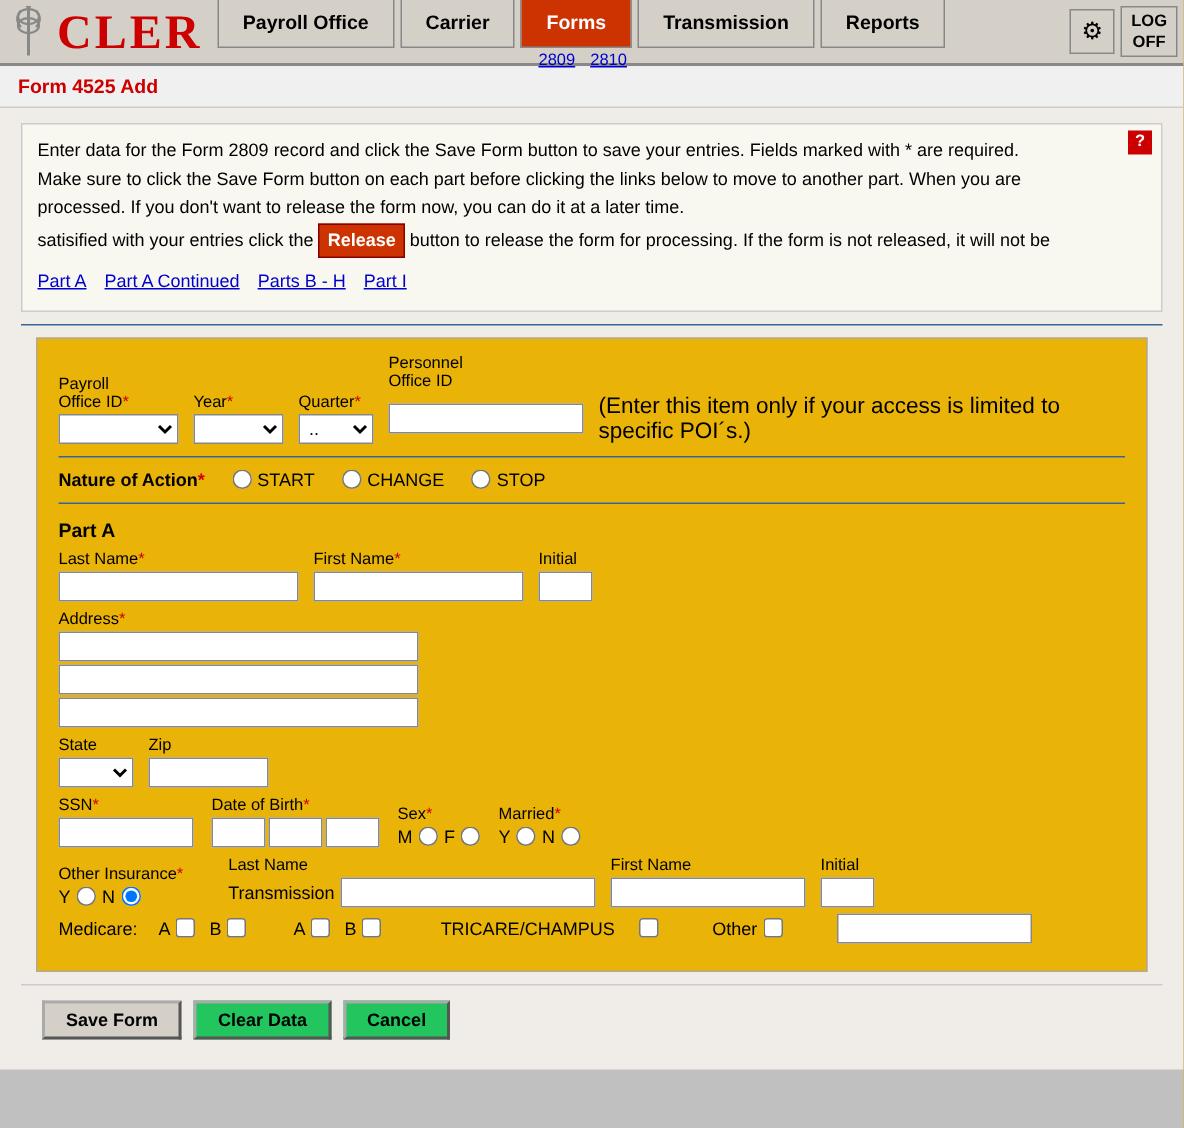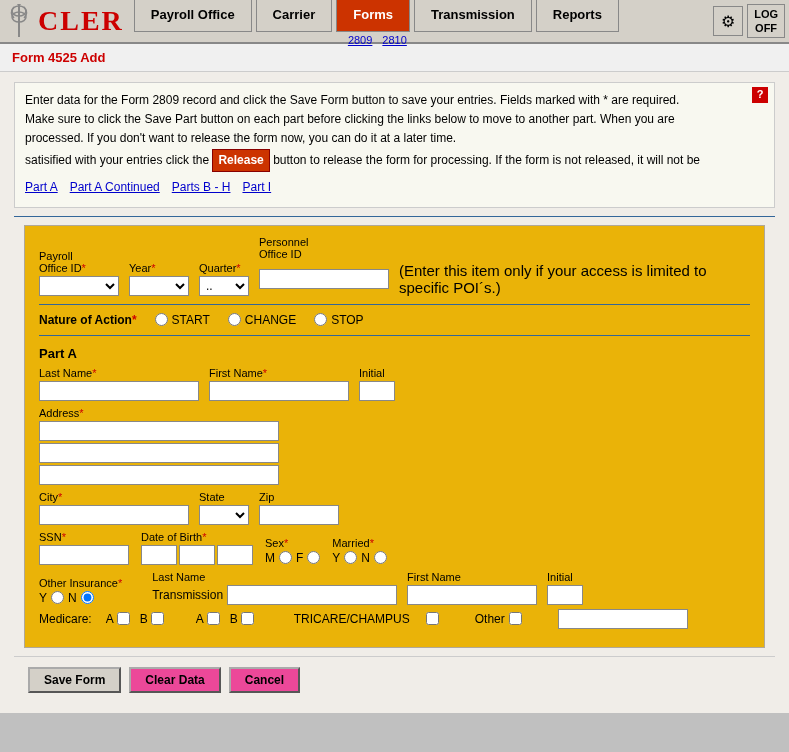--- a/index.html
+++ b/index.html
@@ -18,21 +18,21 @@
       display: flex;
       align-items: center;
       margin-right: 10px;
     }
     .logo-icon {
       width: 30px;
       height: 36px;
       margin-right: 4px;
     }
     .logo-text {
-      font-size: 28px;
+      font-size: 32px;
       font-weight: bold;
       color: #cc0000;
       font-family: 'Times New Roman', serif;
       letter-spacing: 2px;
     }
     .nav-tabs {
       display: flex;
       align-items: center;
       flex: 1;
     }
@@ -290,21 +290,21 @@
     .bottom-buttons {
       display: flex;
       gap: 8px;
       padding: 10px 14px;
       background: #f0ede8;
       border-top: 1px solid #ccc;
     }
     .btn {
       padding: 4px 14px;
       border: 2px outset #aaa;
-      background: #ec4899;
+      background: #22c55e;
       cursor: pointer;
       font-size: 12px;
       font-weight: bold;
     }
     .btn-primary { background: #d4d0c8; }
 
     
     .poi-note {
       font-size: 15px;
       color: #000;
@@ -384,21 +384,21 @@
 
   <div class="page-title">Form 4525 Add</div>
 
   <div class="main-content">
     <div class="info-box">
       <div class="help-icon">?</div>
       <p>
         <span>Enter data for the Form 2809 record and click the Save Form button to save your entries.  Fields marked with * are required.</span>
       </p>
       <p>
-        <span>Make sure to click the Save Part button on each part before clicking the links below to move to another part.  When you are</span>
+        <span>Make sure to click the Save Form button on each part before clicking the links below to move to another part.  When you are</span>
       </p>
       <p>
         <span>processed.  If you don't want to release the form now, you can do it at a later time.</span>
       </p>
       <p>
         <span>satisified with your entries click the</span>
         <span class="release-btn-inline">Release</span>
         <span>button to release the form for processing.  If the form is not released, it will not be</span>
       </p>
 
@@ -480,24 +480,20 @@
 
       <div class="address-area">
         <div class="field-label">Address<span class="required">*</span></div>
         <input type="text" class="form-input address-input" style="width: 240px;">
         <input type="text" class="form-input address-input" style="width: 240px;">
         <input type="text" class="form-input address-input" style="width: 240px;">
       </div>
 
       <div class="city-row">
         <div class="field-group">
-          <div class="field-label">City<span class="required">*</span></div>
-          <input type="text" class="form-input" style="width: 150px;">
-        </div>
-        <div class="field-group">
           <div class="field-label">State</div>
           <select class="form-select" style="width:50px;">
             <option></option>
           </select>
         </div>
         <div class="field-group">
           <div class="field-label">Zip</div>
           <input type="text" class="form-input" style="width: 80px;">
         </div>
       </div>

